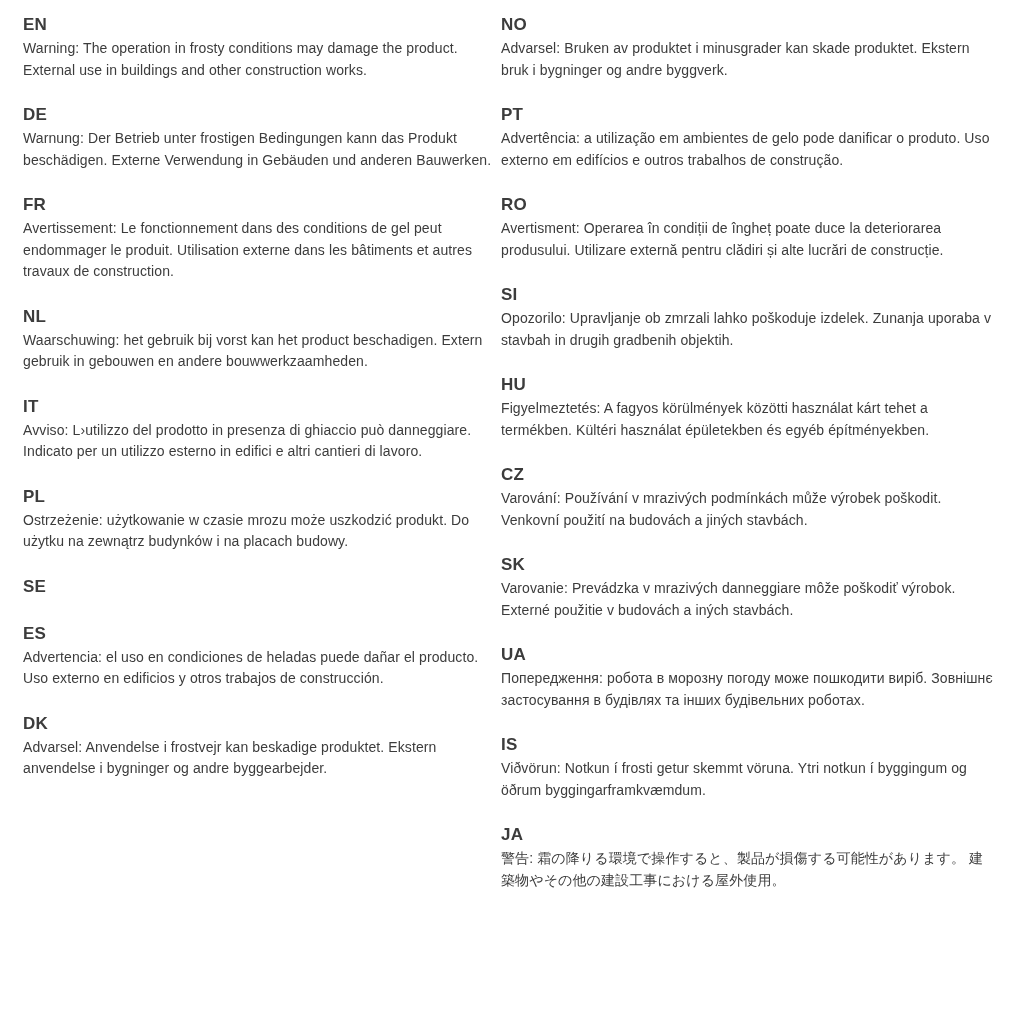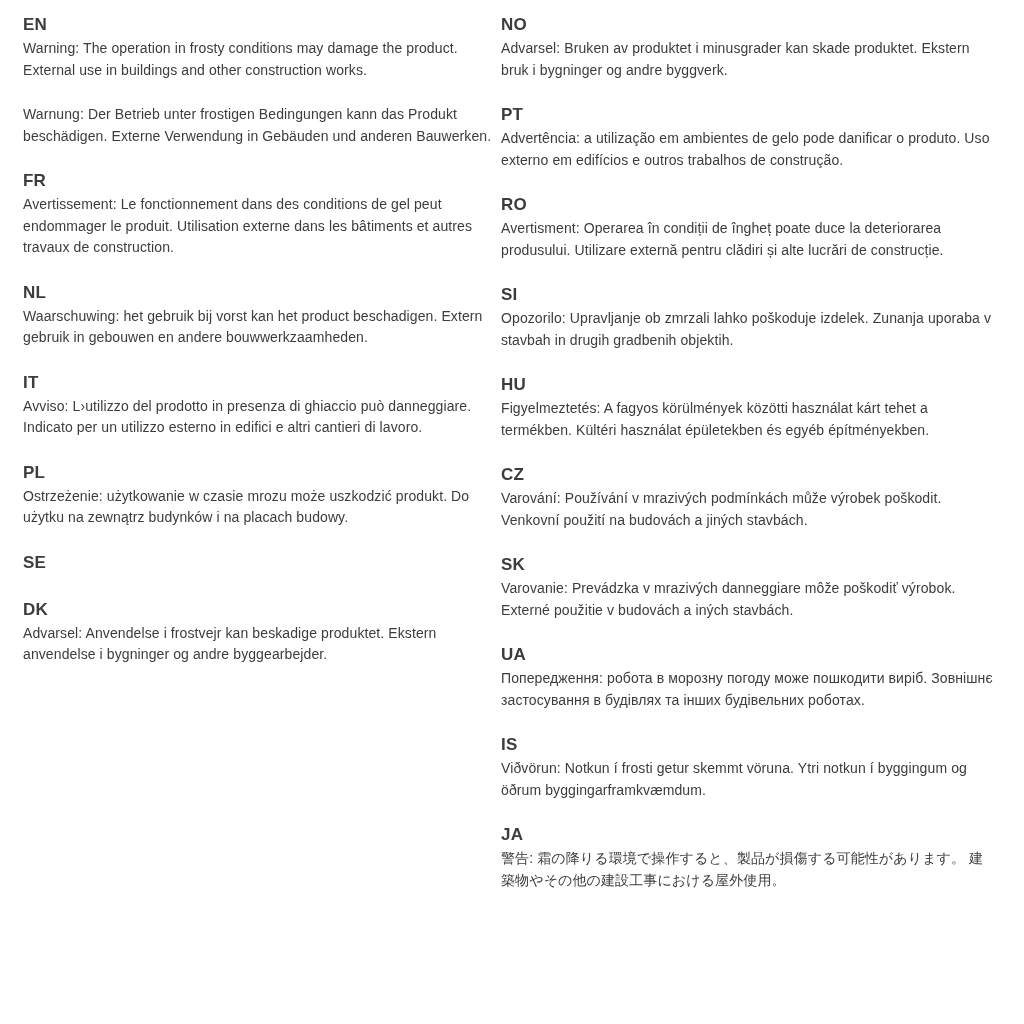--- a/index.html
+++ b/index.html
@@ -49,20 +49,21 @@
 <div class="page">
 
   <div class="col col-left">
 
     <div class="section">
       <span class="lang-code">EN</span>
       <p class="warning-text">Warning: The operation in frosty conditions may damage the product. External use in buildings and other construction works.</p>
     </div>
 
     <div class="section">
+      <span class="lang-code">DE</span>
       <p class="warning-text">Warnung: Der Betrieb unter frostigen Bedingungen kann das Produkt beschädigen. Externe Verwendung in Gebäuden und anderen Bauwerken.</p>
     </div>
 
     <div class="section">
       <span class="lang-code">FR</span>
       <p class="warning-text">Avertissement: Le fonctionnement dans des conditions de gel peut endommager le produit. Utilisation externe dans les bâtiments et autres travaux de construction.</p>
     </div>
 
     <div class="section">
       <span class="lang-code">NL</span>
@@ -76,20 +77,24 @@
 
     <div class="section">
       <span class="lang-code">PL</span>
       <p class="warning-text">Ostrzeżenie: użytkowanie w czasie mrozu może uszkodzić produkt. Do użytku na zewnątrz budynków i na placach budowy.</p>
     </div>
 
     <div class="section">
       <span class="lang-code">SE</span>
     </div>
 
+    <div class="section">
+      <span class="lang-code">ES</span>
+      <p class="warning-text">Advertencia: el uso en condiciones de heladas puede dañar el producto. Uso externo en edificios y otros trabajos de construcción.</p>
+    </div>
 
     <div class="section">
       <span class="lang-code">DK</span>
       <p class="warning-text">Advarsel: Anvendelse i frostvejr kan beskadige produktet. Ekstern anvendelse i bygninger og andre byggearbejder.</p>
     </div>
 
   </div>
 
   <div class="col col-right">
 

